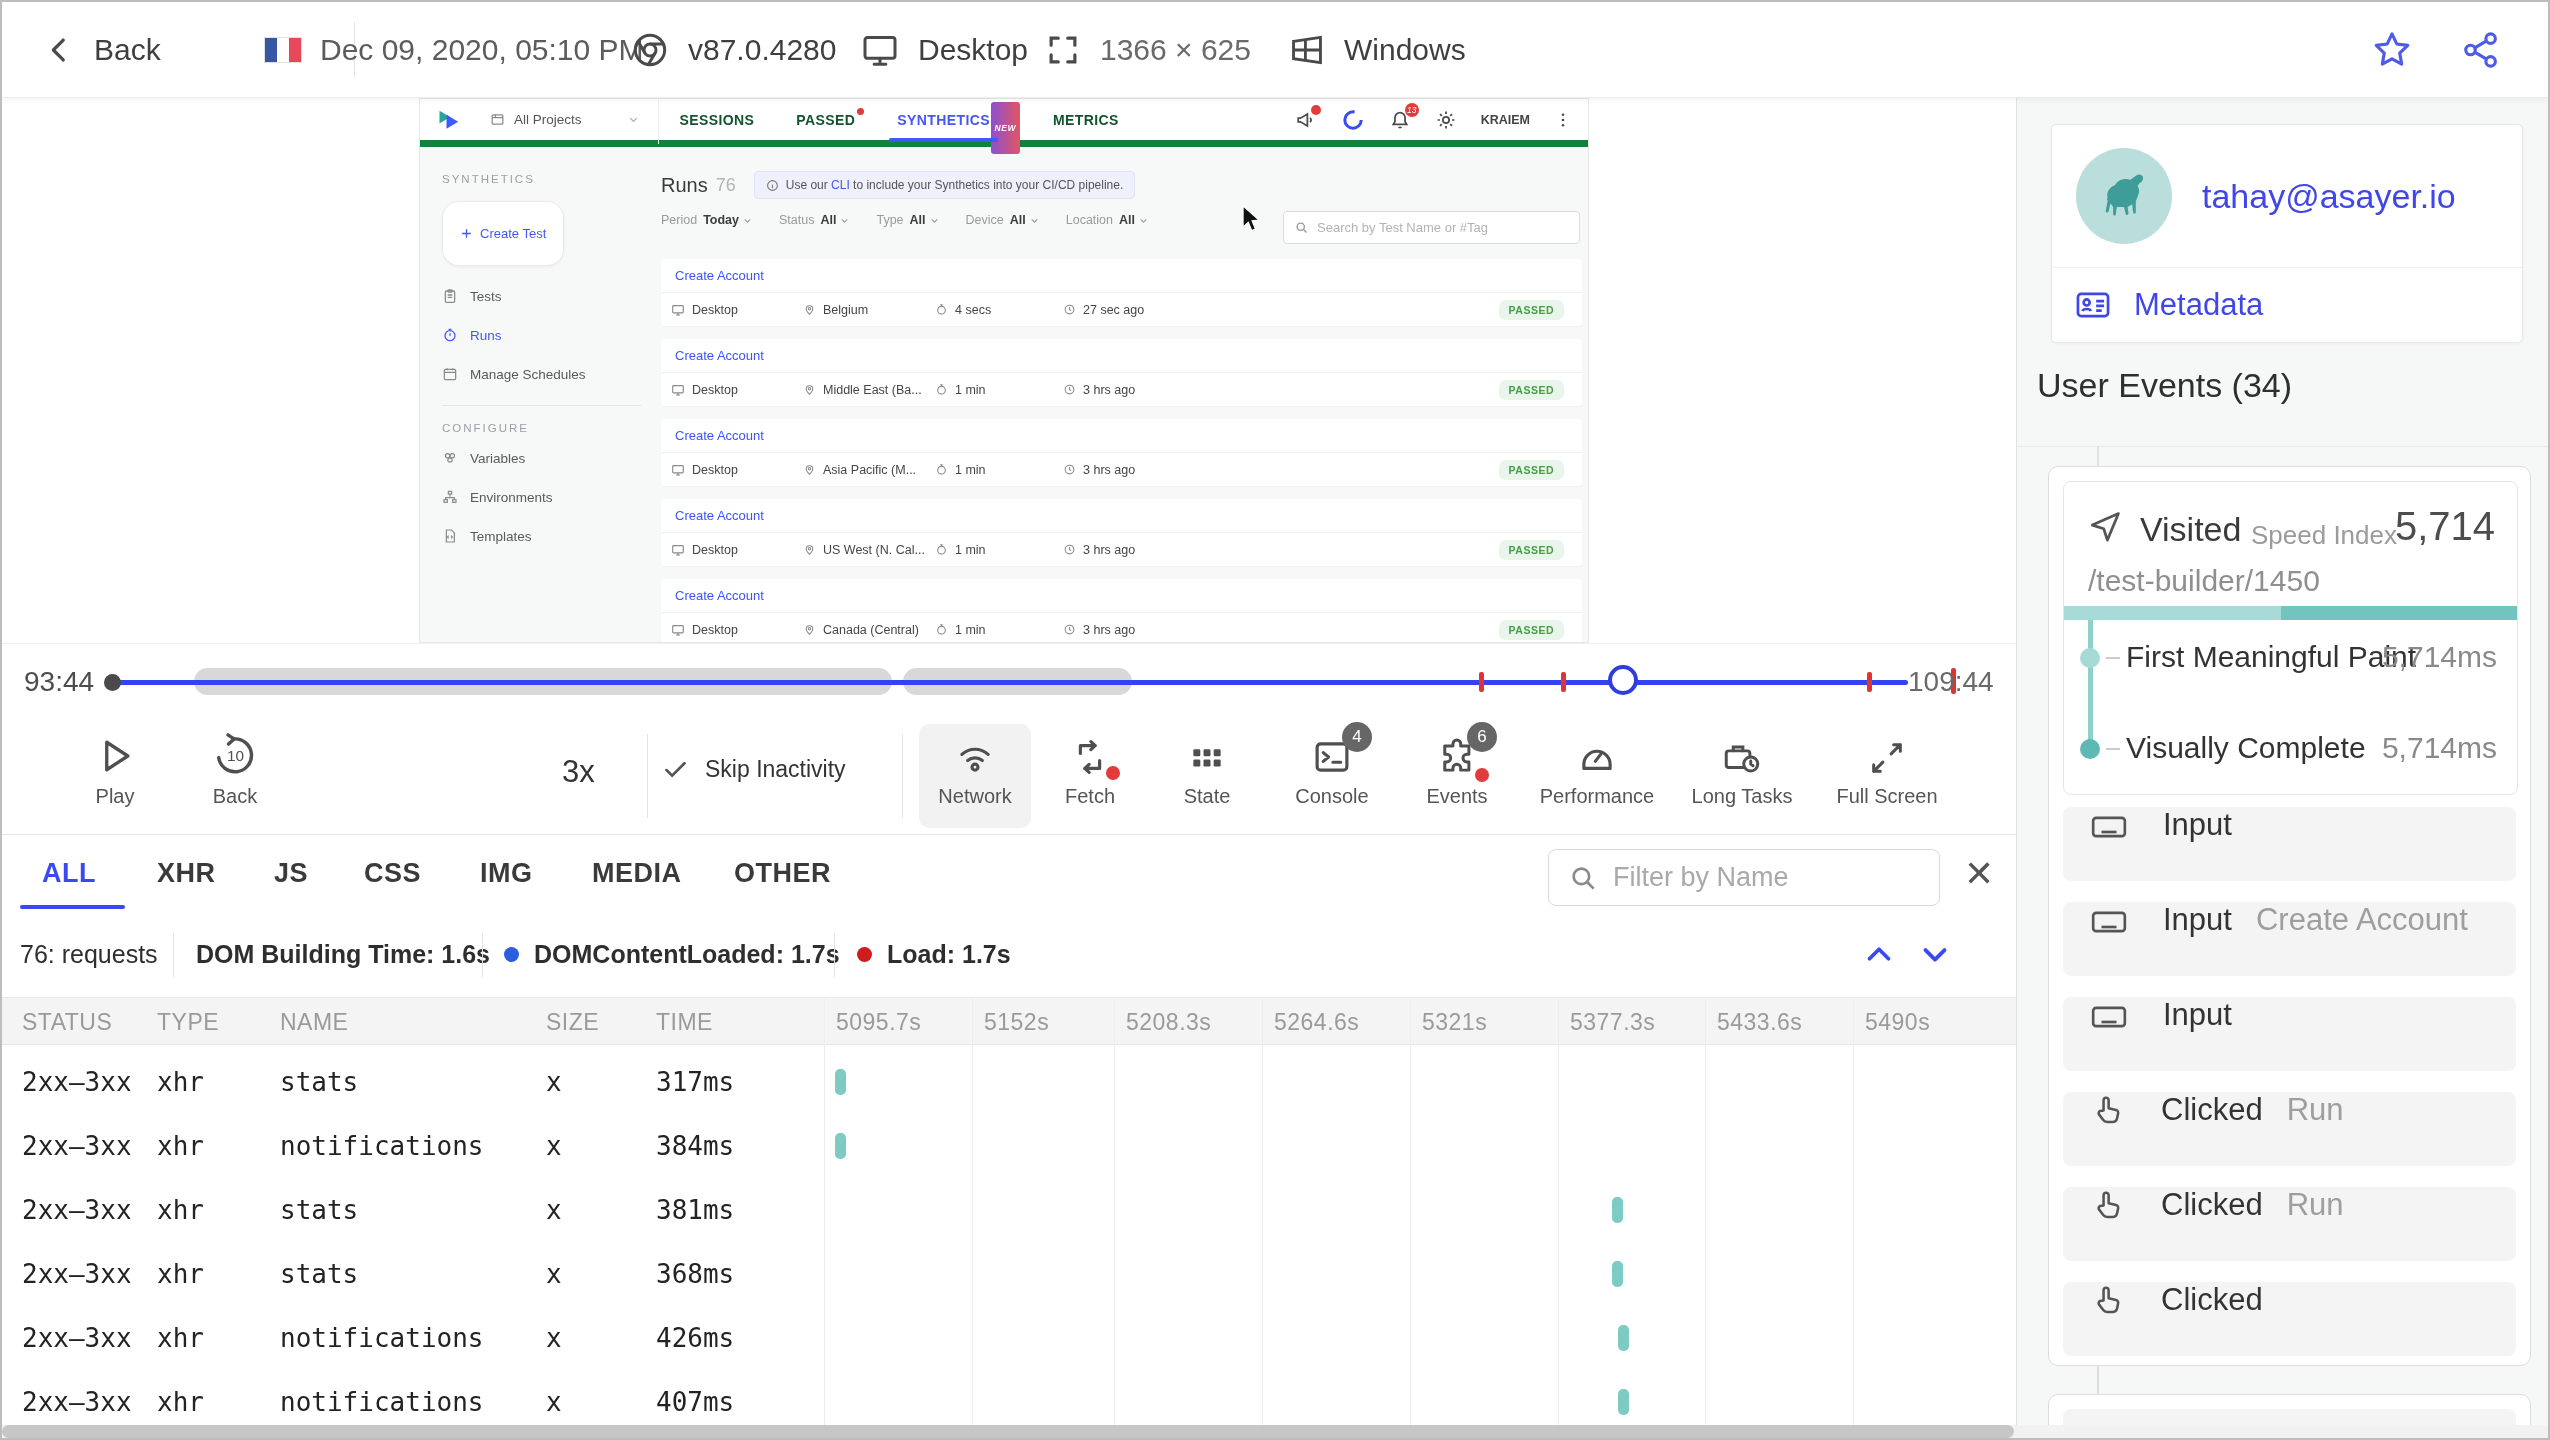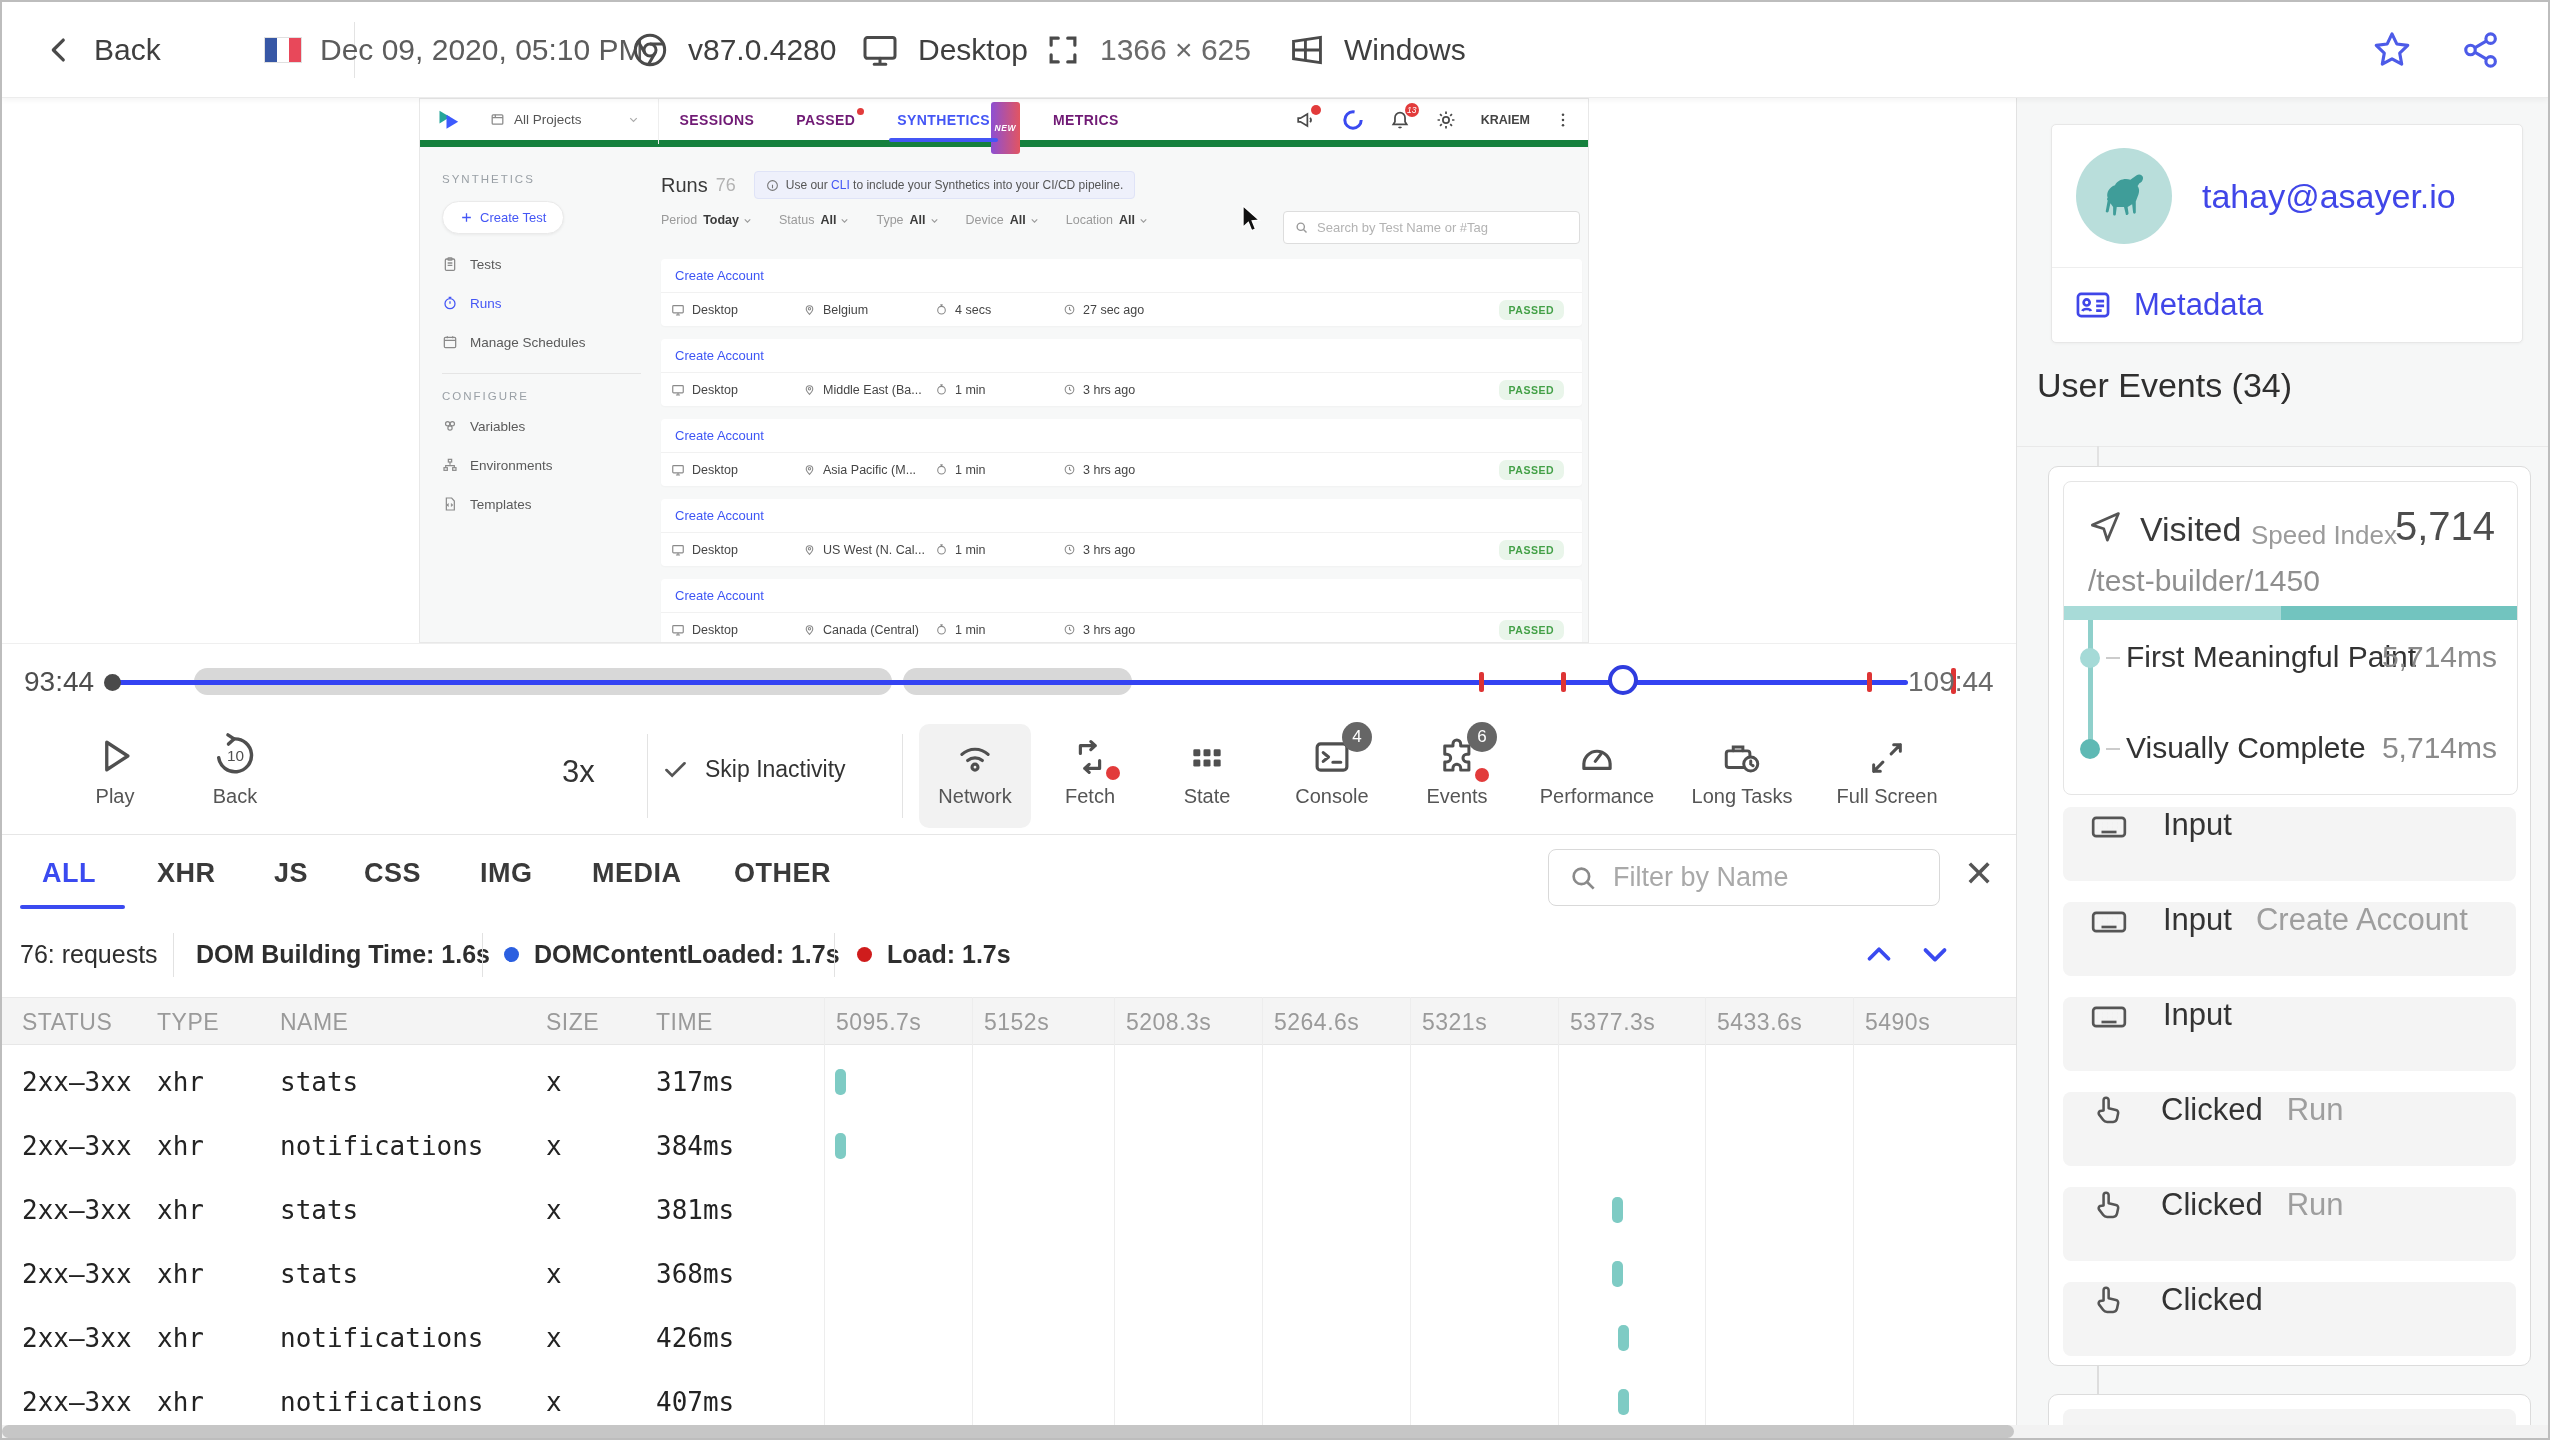--- a/index.html
+++ b/index.html
@@ -14,31 +14,31 @@
 .tb-sep{position:absolute;left:352px;top:20px;width:1px;height:56px;background:#e3e3e3}
 .flag{width:38px;height:26px;display:flex;overflow:hidden;border:1px solid #e0e0e0}
 .flag i{flex:1}
 .ic{color:#4a4a4a;display:inline-flex}
 .blue{color:#4d5be8}
 
 .stage{position:absolute;left:0;top:96px;width:2018px;height:1344px;background:#fff}
 
 .mini{position:absolute;left:417px;top:0;width:1170px;height:545px;background:#f7f8f8;border:1px solid #e8e8e8;overflow:hidden}
 .mnav{position:relative;height:48px;background:#fff;border-bottom:7px solid #15803d;display:flex;align-items:center;padding:0 16px}
-.mtab{position:relative;height:48px;line-height:48px;margin:0 21px;font-size:14px;font-weight:bold;letter-spacing:.4px;color:#701a75;cursor:pointer}
+.mtab{position:relative;height:48px;line-height:48px;margin:0 21px;font-size:14px;font-weight:bold;letter-spacing:.4px;color:#14532d;cursor:pointer}
 .mtab.active{color:#4456f5}
 .mtab .under{position:absolute;left:-8px;right:-8px;bottom:2px;height:4px;background:#4456f5;border-radius:2px}
 .dot-red{position:absolute;top:12px;right:-9px;width:7px;height:7px;border-radius:50%;background:#e23b3b}
 .newbadge{position:absolute;top:6px;right:-30px;font-size:8.5px;font-weight:bold;color:#fff;background:linear-gradient(90deg,#8d4fd3,#e25561);border-radius:3px;padding:2px 4px;letter-spacing:.5px}
 .mnav-right{margin-left:auto;display:flex;align-items:center;gap:24px;color:#6a6a6a}
 .mbadge{position:absolute;top:-6px;right:-8px;min-width:14px;height:14px;border-radius:8px;background:#e23b3b;color:#fff;font-size:8.5px;line-height:14px;text-align:center;padding:0 2px}
 .mbody{display:flex;height:497px;overflow:hidden}
 .msb{width:241px;padding:26px 0 0 22px;flex-shrink:0}
 .ms-label{font-size:11.5px;letter-spacing:2px;color:#9aa0a6;margin-bottom:16px}
-.ms-pill{display:inline-flex;align-items:center;gap:7px;background:#fff;border:1px solid #eaeaea;border-radius:17px;color:#4456f5;font-size:13px;padding:8px 17px;margin-bottom:22px;box-shadow:0 1px 3px rgba(0,0,0,.06);cursor:pointer}
+.ms-pill{display:inline-flex;align-items:center;gap:7px;background:#fff;border:1px solid #eaeaea;border-radius:17px;color:#4456f5;font-size:13px;padding:24px 17px;margin-bottom:22px;box-shadow:0 1px 3px rgba(0,0,0,.06);cursor:pointer}
 .ms-item{display:flex;align-items:center;gap:12px;font-size:13.5px;color:#5a5a5a;margin-bottom:23px;cursor:pointer}
 .ms-item .mic{color:#8a8a8a}
 .ms-item.active,.ms-item.active .mic{color:#4456f5}
 .ms-div{height:1px;background:#e5e5e5;margin:2px 20px 16px 0}
 .mcontent{flex:1;position:relative;padding-right:6px}
 .mc-head{display:flex;align-items:center;margin-top:24px}
 .mc-title{font-size:20px;color:#3a3a3a}
 .mc-count{font-size:18px;color:#b3b3b3;margin-left:8px}
 .mc-banner{display:inline-flex;align-items:center;gap:7px;margin-left:18px;font-size:12px;color:#555;background:#eef0fb;border:1px solid #dfe3f7;border-radius:4px;padding:6px 11px}
 .mc-banner .cli{color:#4456f5}

